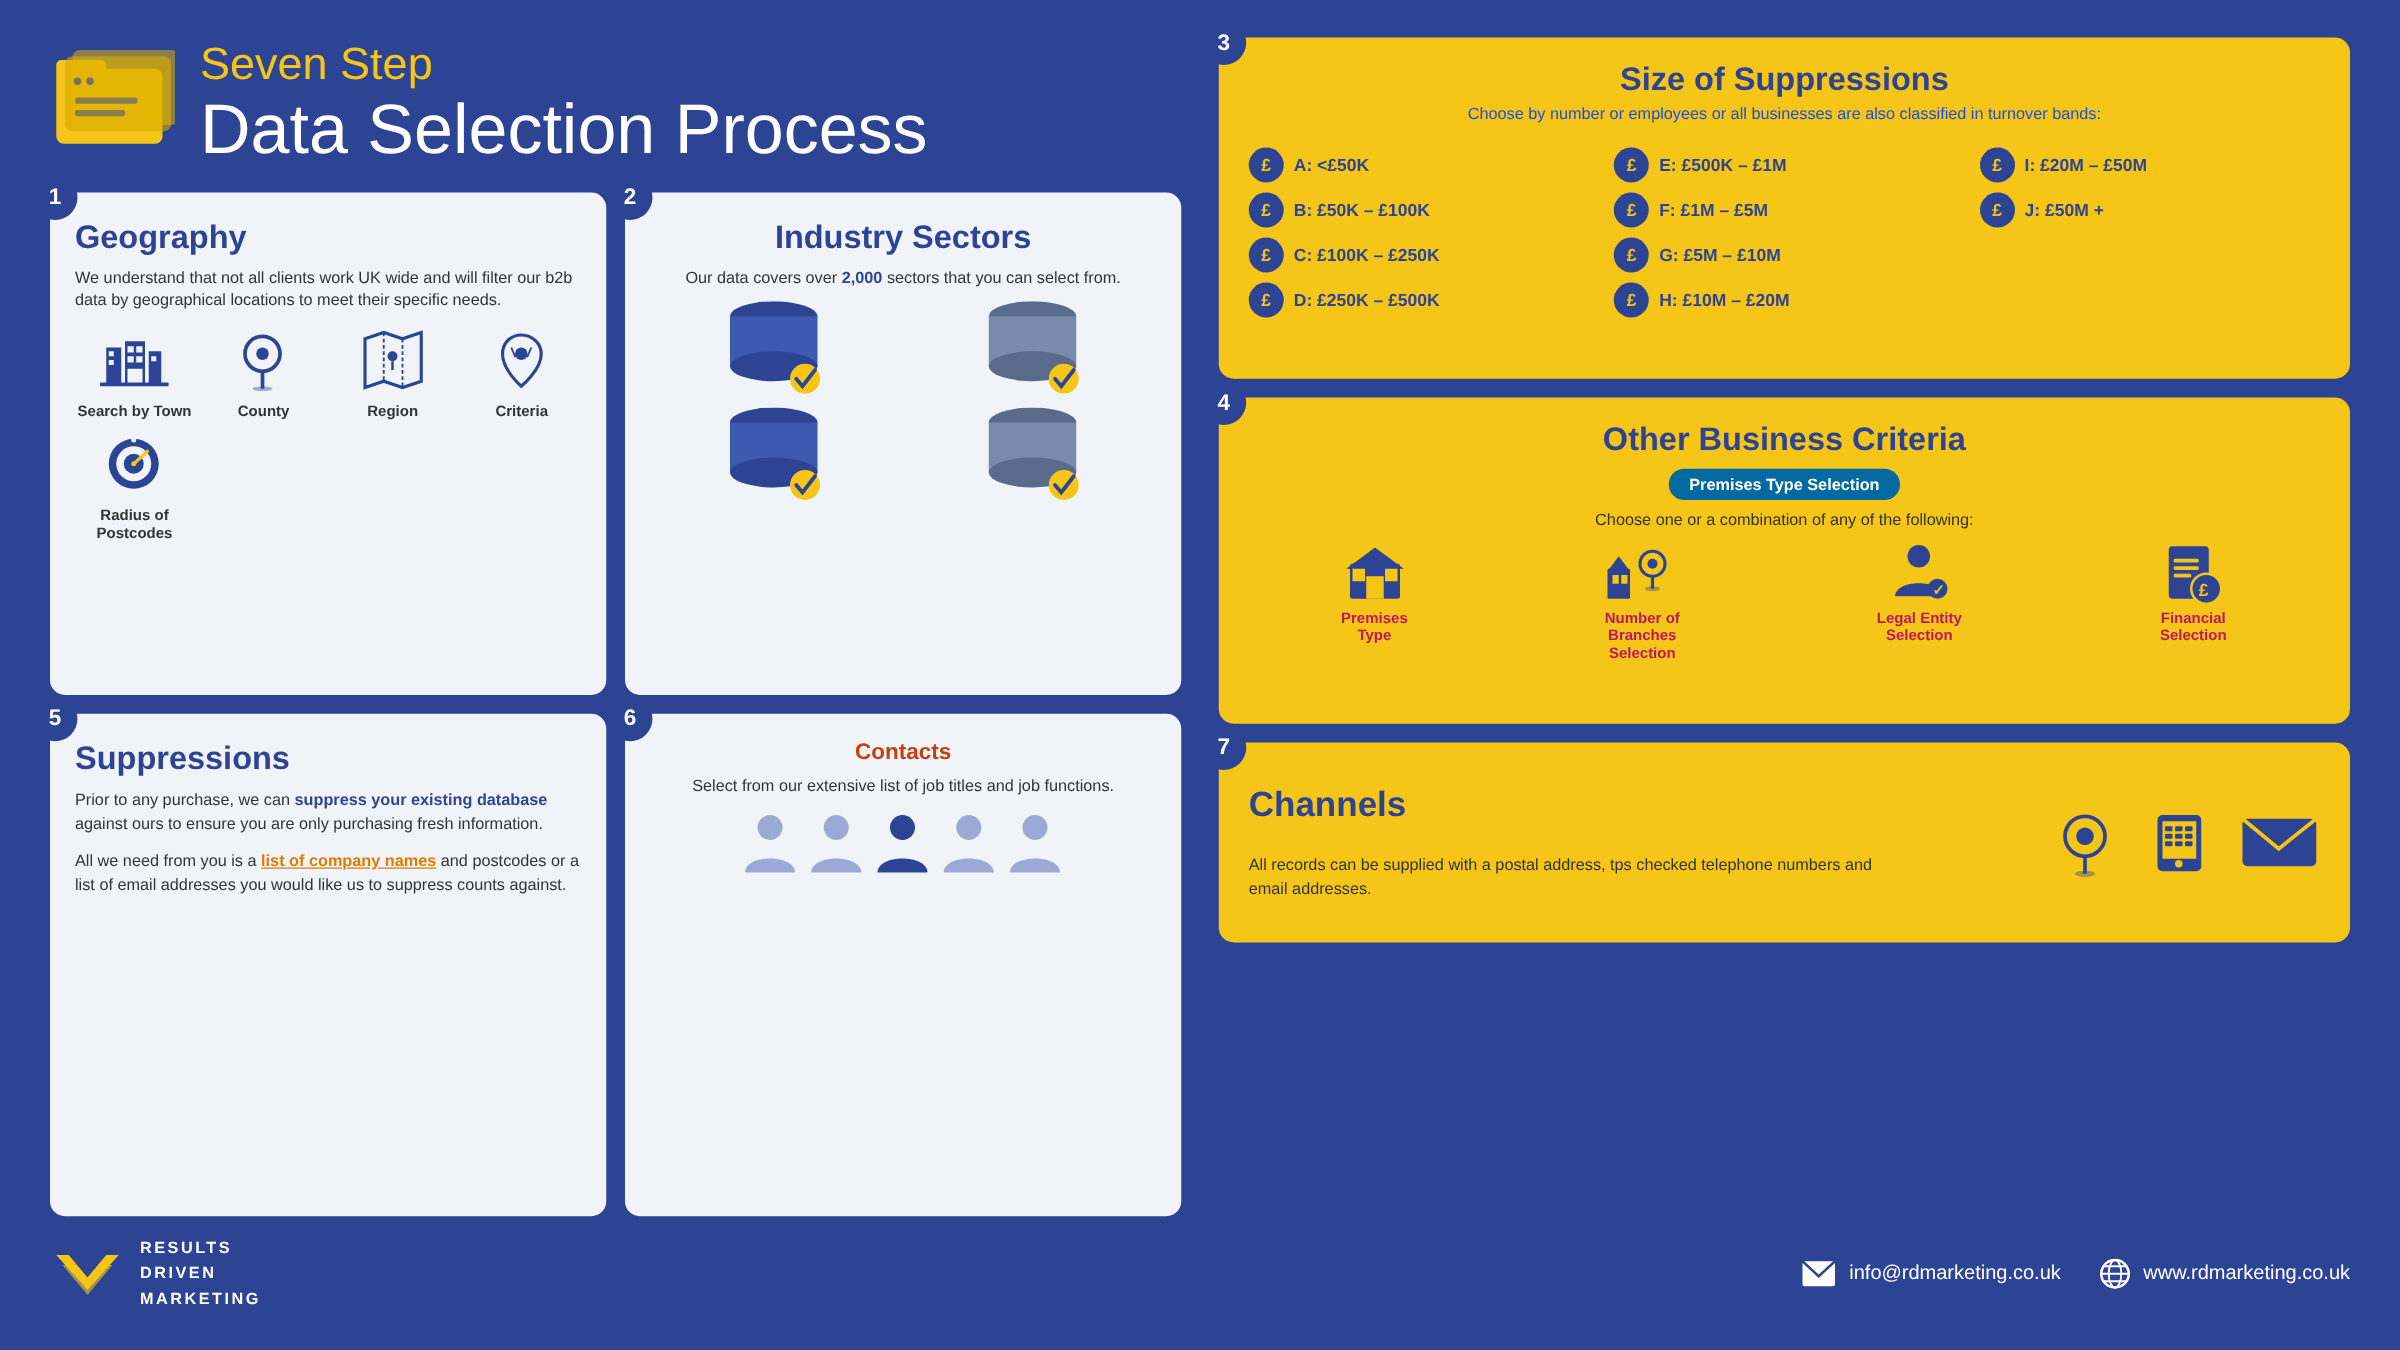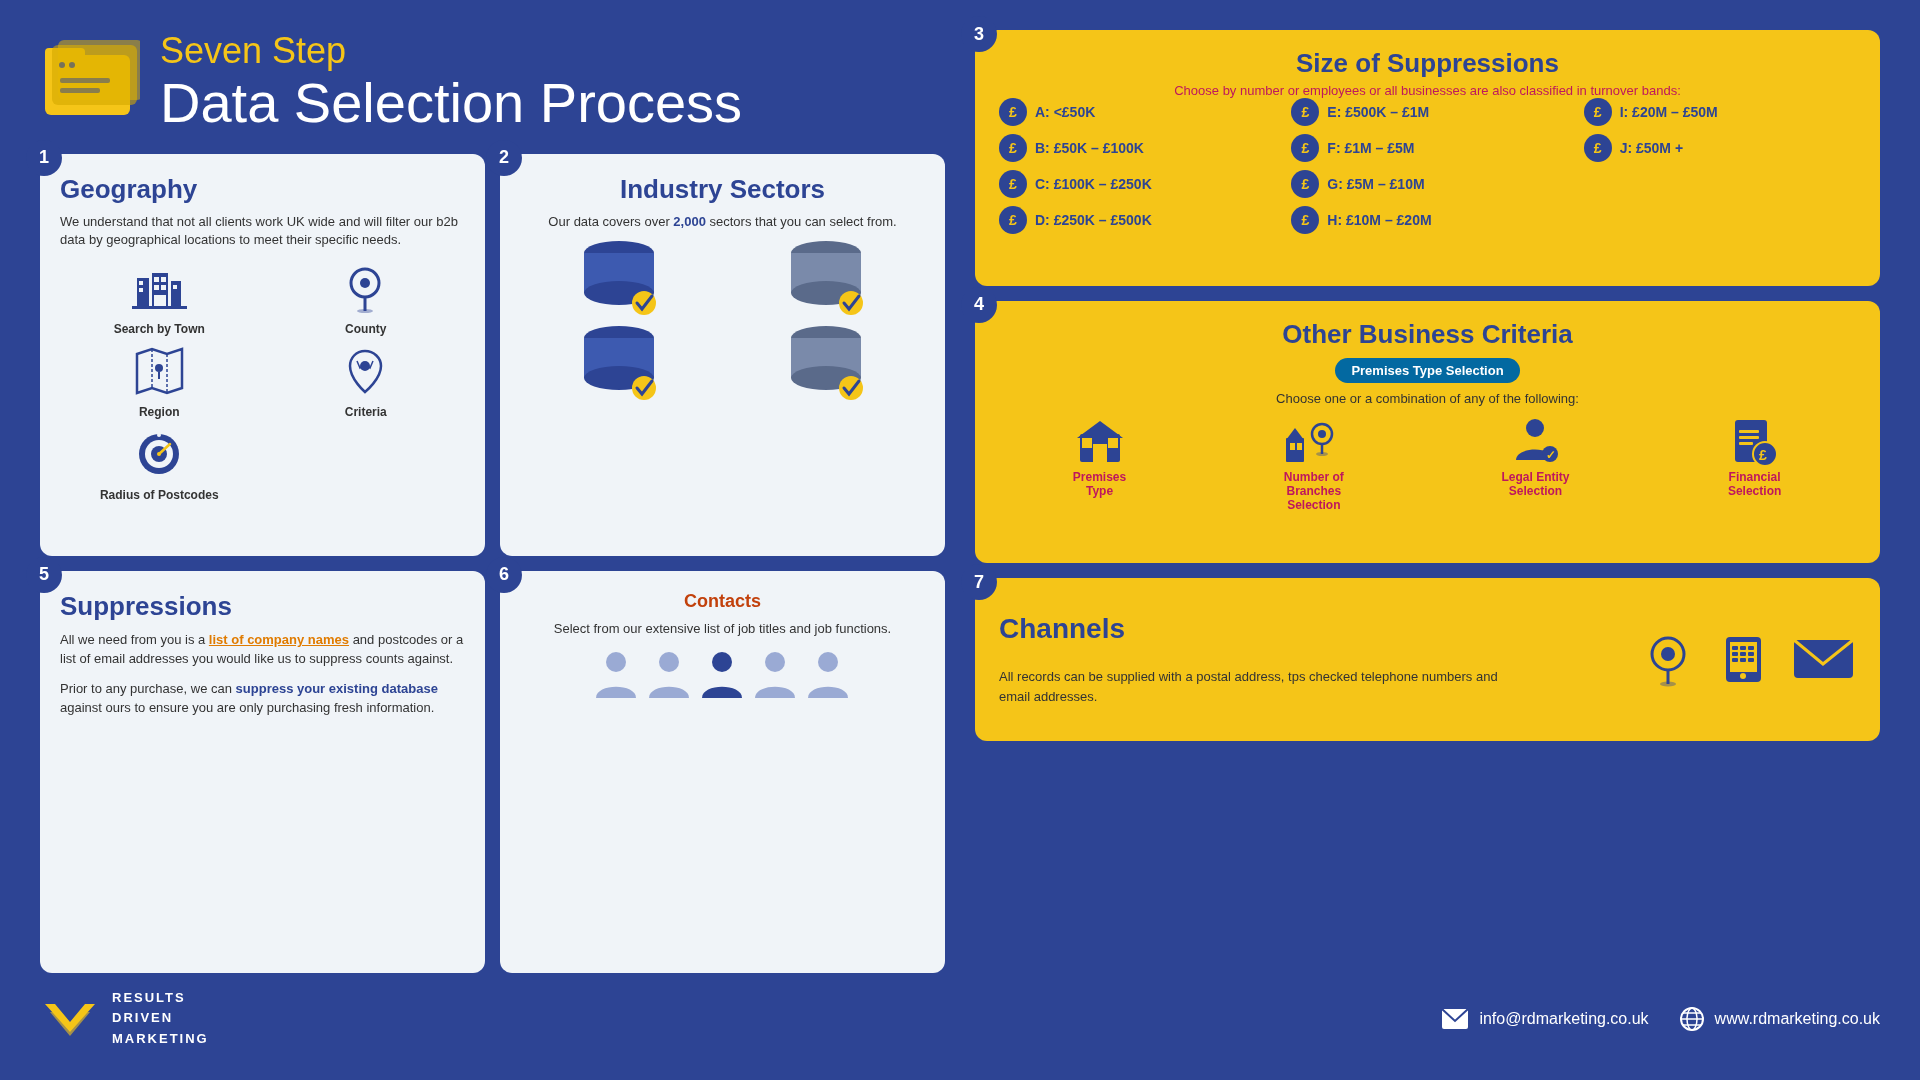--- a/index.html
+++ b/index.html
@@ -111,21 +111,21 @@
 
     .geo-card p {
       color: #333;
       font-size: 13px;
       margin-bottom: 12px;
       line-height: 1.4;
     }
 
     .geo-icons {
       display: grid;
-      grid-template-columns: repeat(2, 1fr);
+      grid-template-columns: repeat(4, 1fr);
       gap: 8px;
     }
 
     .geo-item {
       display: flex;
       flex-direction: column;
       align-items: center;
       gap: 6px;
     }
 
@@ -241,24 +241,24 @@
 
     .size-card h3 {
       color: #2d4494;
       font-size: 26px;
       font-weight: 900;
       text-align: center;
       margin-bottom: 4px;
     }
 
     .size-card .subtitle {
-      color: #be185d;
+      color: #1d4ed8;
       font-size: 13px;
       text-align: center;
-      margin-bottom: 0;
+      margin-bottom: 20px;
     }
 
     .size-grid {
       display: grid;
       grid-template-columns: repeat(3, 1fr);
       gap: 8px 20px;
     }
 
     .size-item {
       display: flex;
@@ -581,22 +581,22 @@
             <circle cx="70" cy="62" r="12" fill="#f5c518"></circle>
             <polyline points="63,62 68,68 78,55" fill="none" stroke="#2d4494" stroke-width="3" stroke-linecap="round"></polyline>
           </svg>
         </div>
       </div>
     </div>
 
     <div class="card suppress-card">
       <div class="step-badge">5</div>
       <h3>Suppressions</h3>
+      <p>Prior to any purchase, we can <span style="color:#2d4494; font-weight:700;">suppress your existing database</span> against ours to ensure you are only purchasing fresh information.</p>
       <p>All we need from you is a <span style="color:#e07b00; font-weight:700; text-decoration:underline;">list of company names</span> and postcodes or a list of email addresses you would like us to suppress counts against.</p>
-      <p>Prior to any purchase, we can <span style="color:#2d4494; font-weight:700;">suppress your existing database</span> against ours to ensure you are only purchasing fresh information.</p>
     </div>
 
     <div class="card contacts-card">
       <div class="step-badge">6</div>
       <h3>Contacts</h3>
       <p>Select from our extensive list of job titles and job functions.</p>
       <div class="contacts-icons">
 
         <svg width="45" height="55" viewBox="0 0 45 55">
           <circle cx="22" cy="14" r="10" fill="#9aaad4"></circle>

